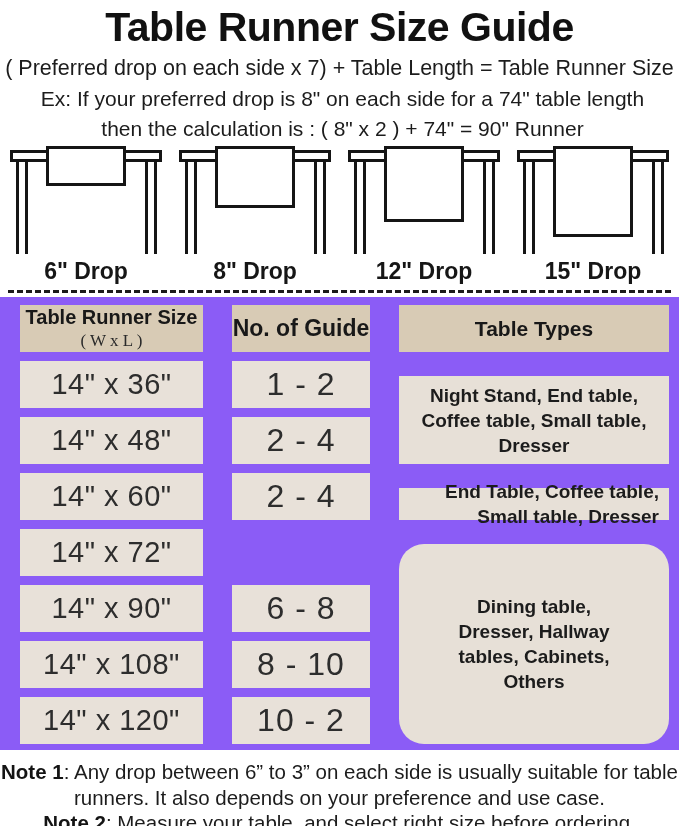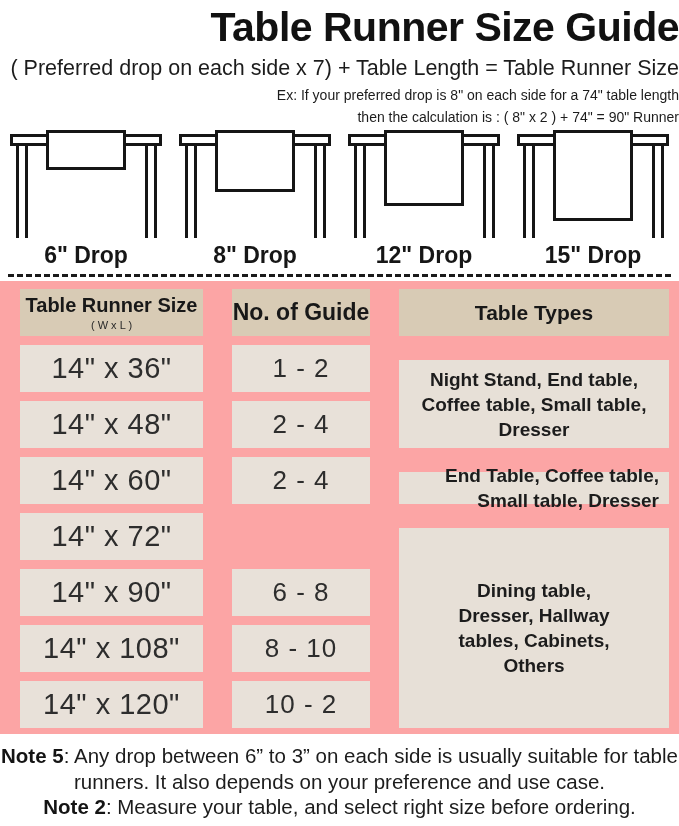--- a/index.html
+++ b/index.html
@@ -7,30 +7,30 @@
   body {
     width: 679px;
     height: 826px;
     margin: 0 auto;
     font-family: "Liberation Sans", "DejaVu Sans", sans-serif;
     color: #1d1d1f;
     overflow: hidden;
   }
 
   
-  .hdr { text-align: right; padding-top: 3px; }
+  .hdr { text-align: center; padding-top: 3px; }
   .hdr h1 {
     font-size: 41px;
     font-weight: 800;
     letter-spacing: -0.5px;
     color: #111;
     line-height: 1.18;
   }
   .formula { font-size: 21.5px; margin-top: 5px; color: #1c1c1c; }
-  .ex      { font-size: 14px;   margin-top: 6px; color: #1c1c1c; margin-left: 6px; }
+  .ex      { font-size: 21px;   margin-top: 6px; color: #1c1c1c; margin-left: 6px; }
 
   
   .diagrams { margin-top: 5px; }
   .figs {
     display: flex;
     justify-content: space-between;
     padding: 0 10px;
   }
   .fig { width: 152px; }
   .fig-canvas { position: relative; height: 109px; }
@@ -68,53 +68,53 @@
     color: #161616;
     margin-top: 3px;
   }
   .dashed {
     border-top: 3px dashed #1a1a1a;
     margin: 5px 8px 0;
   }
 
   
   .size-table {
-    background: #fca5a5;
+    background: #8b5cf6;
     margin-top: 4px;
     padding: 8px 10px 6px 20px;
   }
   .grid {
     display: grid;
     grid-template-columns: 183px 138px 1fr;
     grid-auto-rows: 47px;
     column-gap: 29px;
     row-gap: 9px;
   }
   .cell {
     background: #e8e1d9;
     display: flex;
     align-items: center;
     justify-content: center;
     text-align: center;
   }
   .cell.head { background: #d8cbb5; flex-direction: column; }
   .h-main { font-size: 20px; font-weight: 700; line-height: 1.1; color: #181818; }
-  .h-sub  { font-size: 11px; font-weight: 400; margin-top: 3px; color: #2a2a2a; }
+  .h-sub  { font-size: 17px; font-weight: 400; margin-top: 3px; color: #2a2a2a; font-family: Liberation Serif, serif; }
   .h-big  { font-size: 23px; font-weight: 700; color: #181818; }
   .h-mid  { font-size: 21px; font-weight: 700; color: #181818; }
   .v-size  { font-size: 29px; font-weight: 400; color: #2d2d2d; letter-spacing: 0.5px; }
-  .v-seats { font-size: 26px; font-weight: 400; color: #2d2d2d; letter-spacing: 1px; }
+  .v-seats { font-size: 32px; font-weight: 400; color: #2d2d2d; letter-spacing: 1px; }
   .cell.types { background: #e7e0d7; padding: 4px 0; margin-top: 15px; }
   .t-text { font-size: 19px; font-weight: 700; line-height: 1.32; color: #1c1c1c; }
   .t-a .t-text { max-width: 238px; }
   .t-b .t-text { max-width: 250px; text-align: right; }
   .t-c .t-text { max-width: 192px; }
   .span2 { grid-row: 2 / span 2; }
   .row4  { grid-row: 4; }
-  .span4 { grid-row: 5 / span 4; }
+  .span4 { grid-row: 5 / span 4; border-radius: 25px; }
 
   
   .notes {
     text-align: center;
     padding: 9px 0 6px;
     background: #fff;
   }
   .notes p {
     font-size: 20.5px;
     line-height: 1.23;
@@ -243,17 +243,17 @@
         <span class="t-text">End Table, Coffee table, Small table, Dresser</span>
       </div>
       <div class="cell types t-c span4" style="grid-column:3">
         <span class="t-text">Dining table, Dresser, Hallway tables, Cabinets, Others</span>
       </div>
 
     </div>
   </div>
 
   <div class="notes">
-    <p><span class="nlabel">Note 5</span><span>: Any drop between 6” to 3” on each side is usually suitable for table runners. It also depends on your preference and use case.</span></p>
+    <p><span class="nlabel">Note 1</span><span>: Any drop between 6” to 3” on each side is usually suitable for table runners. It also depends on your preference and use case.</span></p>
     <p><span class="nlabel">Note 2</span><span>: Measure your table, and select right size before ordering.</span></p>
   </div>
 
 </div>
 
 </body></html>

